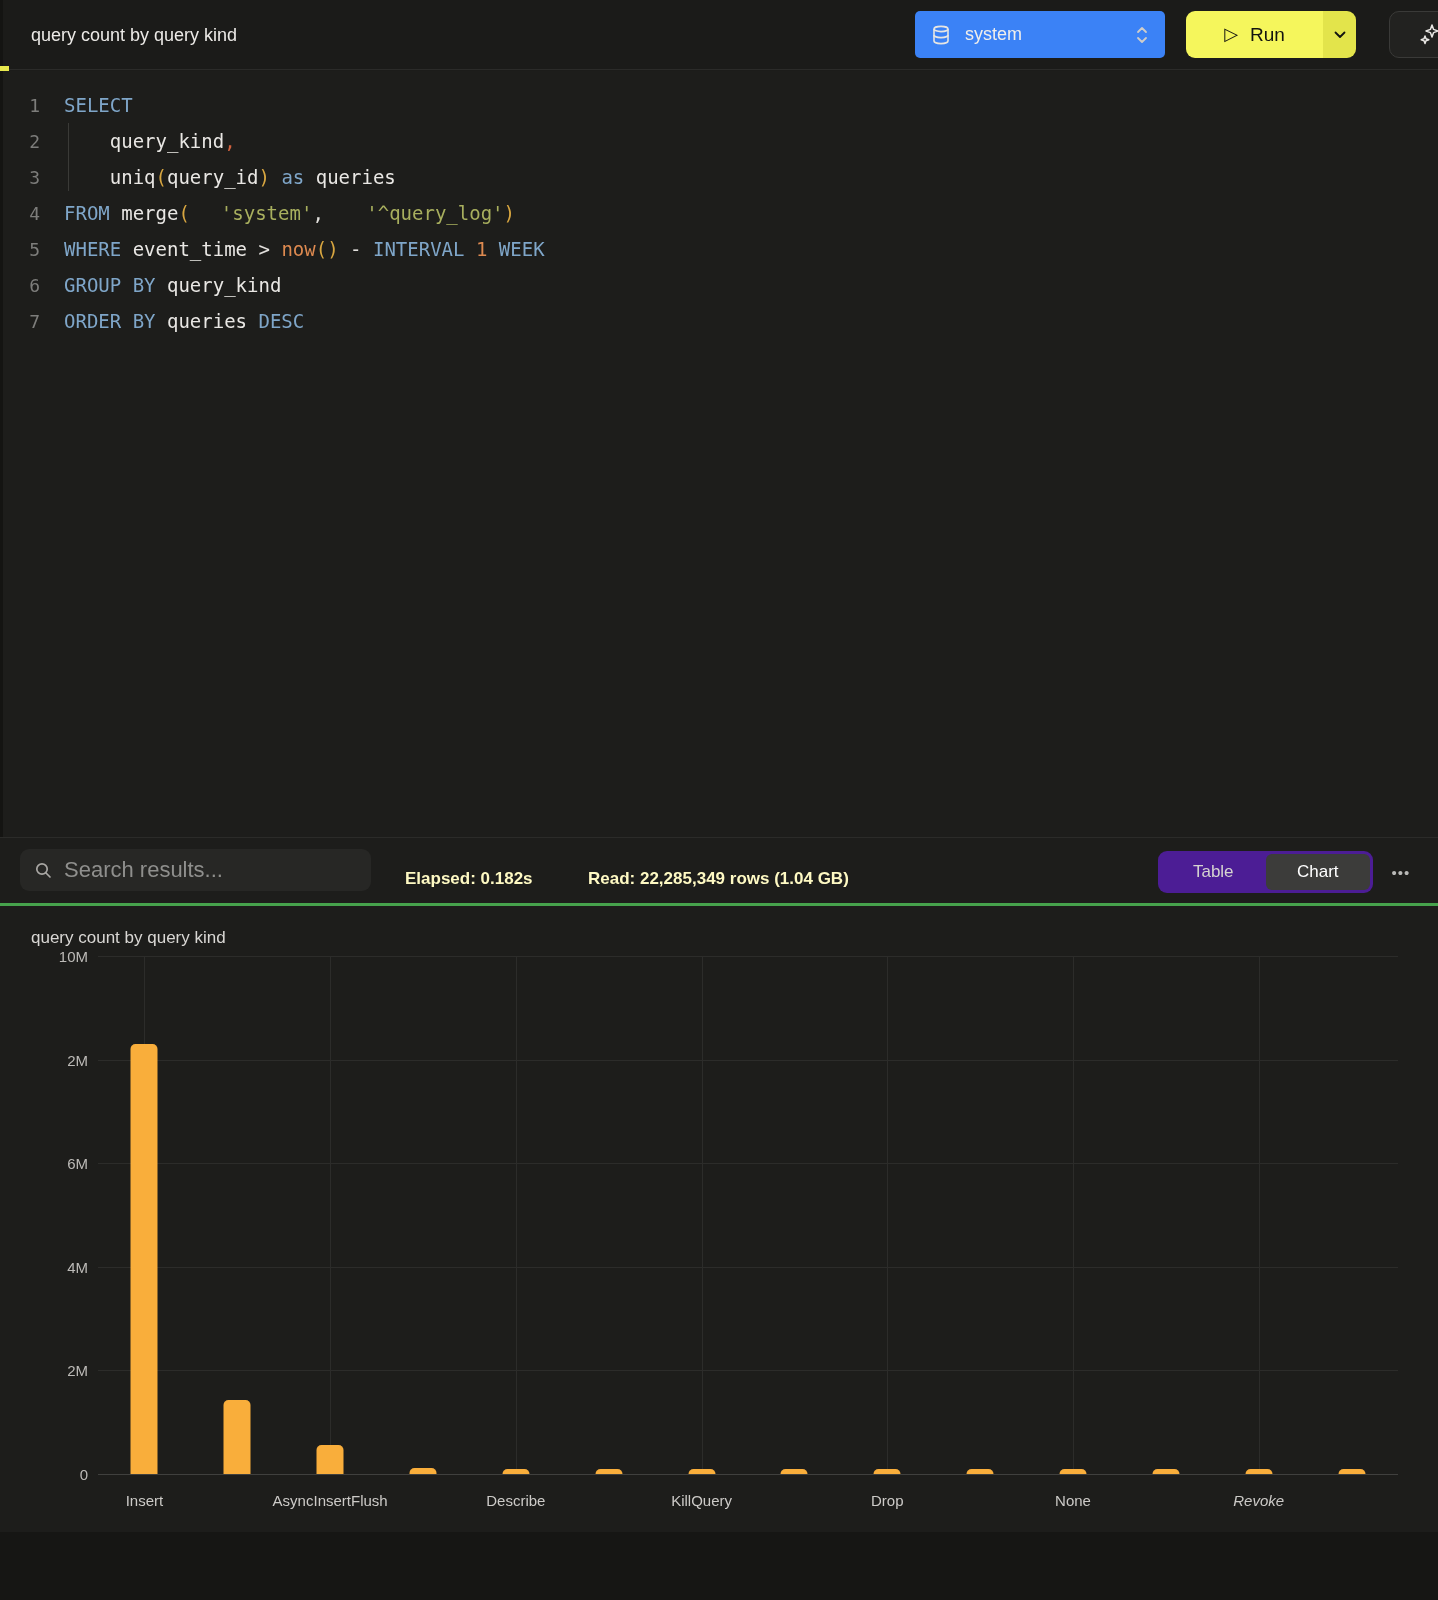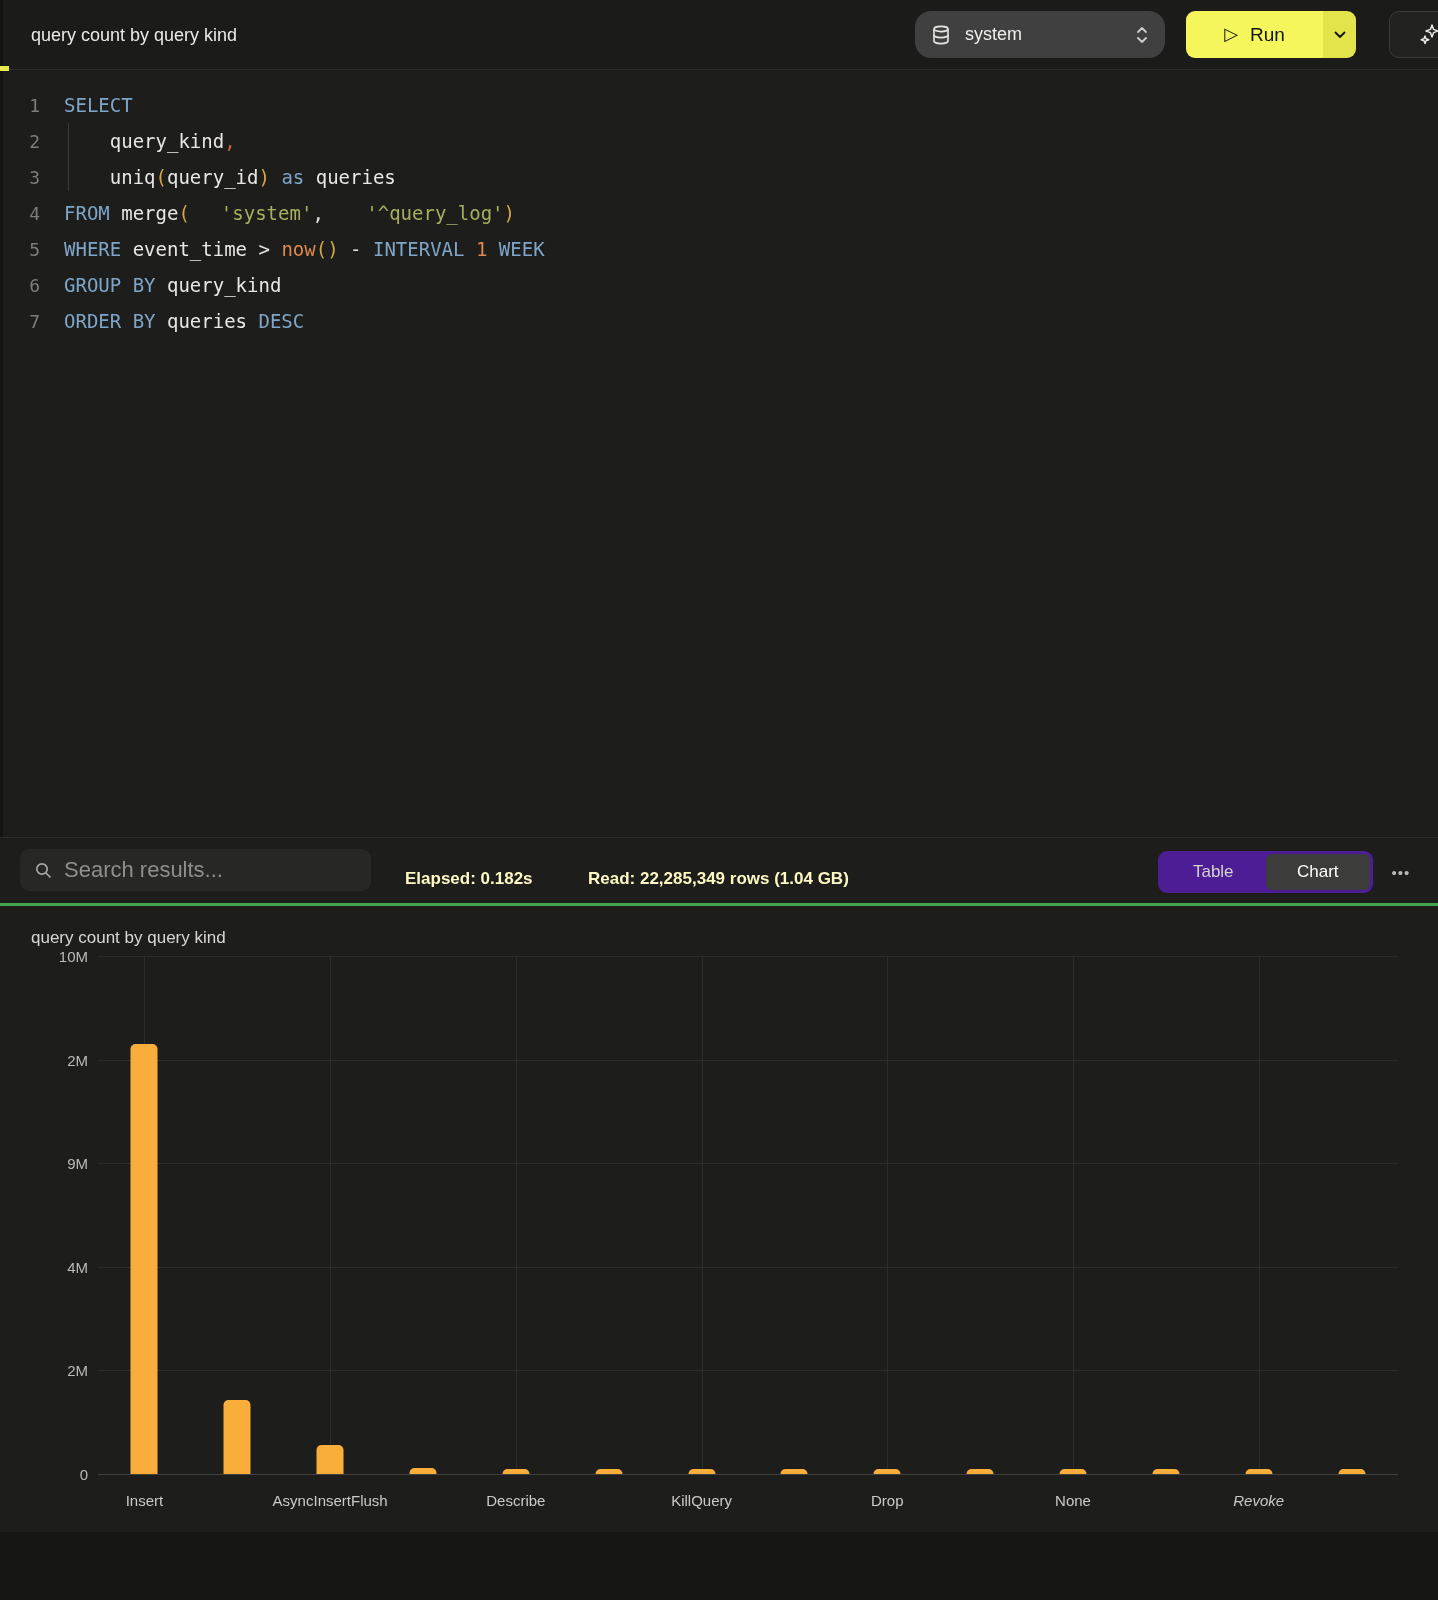--- a/index.html
+++ b/index.html
@@ -12,21 +12,21 @@
   
   .header {
     position:absolute; left:0; top:0; width:1438px; height:70px;
     background:#1b1b19; border-bottom:1px solid #2b2b29;
   }
   .left-strip { position:absolute; left:0; top:0; width:3px; height:837px; background:#141412; z-index:5; }
   .tab-tick { position:absolute; left:0; top:66px; width:9px; height:5px; background:#e8e94e; z-index:6; }
   .header-title { position:absolute; left:31px; top:0; height:70px; display:flex; align-items:center; font-size:18px; color:#eceae7; }
   .db-select {
     position:absolute; left:915px; top:11px; width:250px; height:47px;
-    background:#404040; border-radius:16px; display:flex; align-items:center;
+    background:#3b82f6; border-radius:5px; display:flex; align-items:center;
     padding:4px 16px; cursor:pointer;
   }
   .db-select .db-icon { width:20px; height:20px; margin-right:14px; }
   .db-select .db-name { font-size:18px; color:#f0eeeb; flex:1; }
   .db-select .updown { width:14px; height:22px; }
   .run-split { position:absolute; left:1186px; top:11px; width:170px; height:47px; border-radius:9px; overflow:hidden; display:flex; }
   .run-main {
     width:137px; height:47px; background:#f5f65c; color:#131310;
     display:flex; align-items:center; justify-content:center; gap:12px;
     font-size:19px; cursor:pointer;
@@ -192,21 +192,21 @@
   <div class="divider"></div>
 
   <div class="chart-section">
     <div class="chart-title">query count by query kind</div>
     <div class="plot" id="plot">
         <div class="hgrid" style="top: 0px;"></div>
         <div class="ytick" style="top: 0px;">10M</div>
         <div class="hgrid" style="top: 104px;"></div>
         <div class="ytick" style="top: 104px;">2M</div>
         <div class="hgrid" style="top: 207px;"></div>
-        <div class="ytick" style="top: 207px;">9M</div>
+        <div class="ytick" style="top: 207px;">6M</div>
         <div class="hgrid" style="top: 311px;"></div>
         <div class="ytick" style="top: 311px;">4M</div>
         <div class="hgrid" style="top: 414px;"></div>
         <div class="ytick" style="top: 414px;">2M</div>
         <div class="ytick" style="top: 518px;">0</div>
         <div class="x-axis"></div>
         <div class="vgrid" style="left: 46.4286px;"></div>
         <div class="xtick" style="left: 46.4286px;">Insert</div>
         <div class="bar" style="left: 46.4286px; height: 429.94px; background: rgb(249, 174, 59);"></div>
         <div class="bar" style="left: 139.286px; height: 74.074px; background: rgb(249, 174, 59);"></div>

